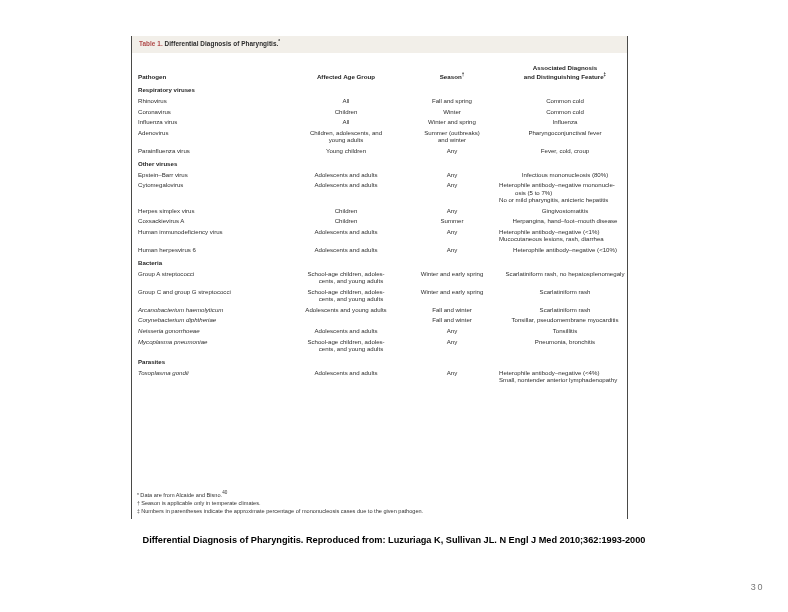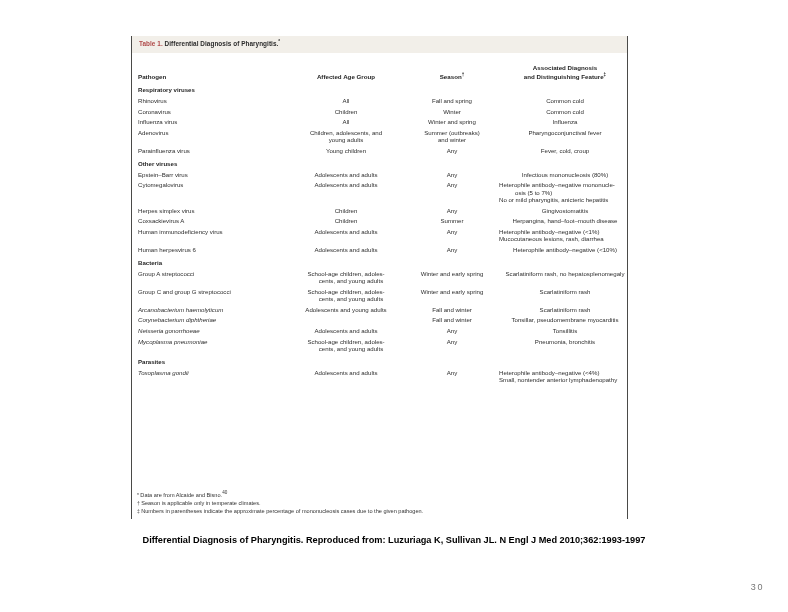--- a/index.html
+++ b/index.html
@@ -384,17 +384,17 @@
       </div>
 
   </div>
 
   <div id="footnotes">
       <div><span class="fmark">* </span><span>Data are from Alcaide and Bisno.</span><span class="sup">40</span></div>
       <div><span class="fmark">† </span><span>Season is applicable only in temperate climates.</span></div>
       <div><span class="fmark">‡ </span><span>Numbers in parentheses indicate the approximate percentage of mononucleosis cases due to the given pathogen.</span></div>
     </div>
 
-  <div id="caption">Differential Diagnosis of Pharyngitis. Reproduced from: Luzuriaga K, Sullivan JL. N Engl J Med 2010;362:1993-1997</div>
+  <div id="caption">Differential Diagnosis of Pharyngitis. Reproduced from: Luzuriaga K, Sullivan JL. N Engl J Med 2010;362:1993-2000</div>
 
   <div id="page-number">30</div>
 
 </div>
 
 </body></html>

